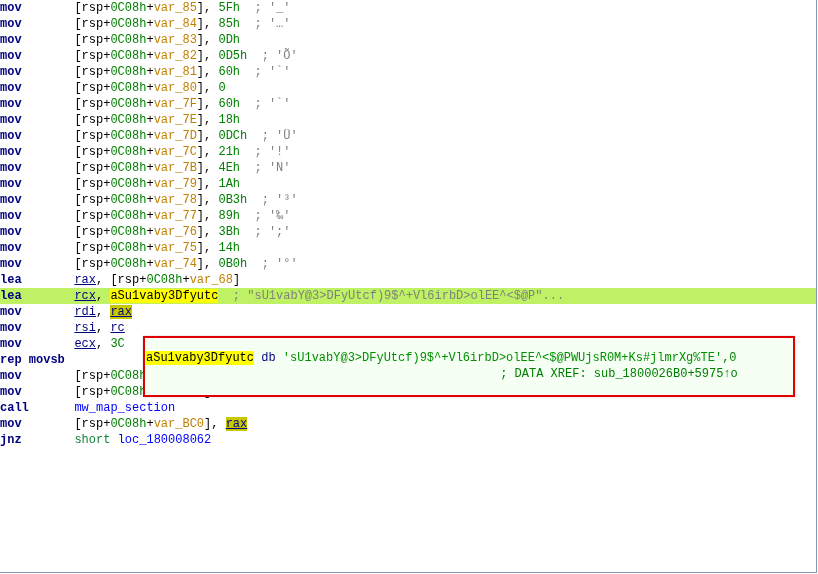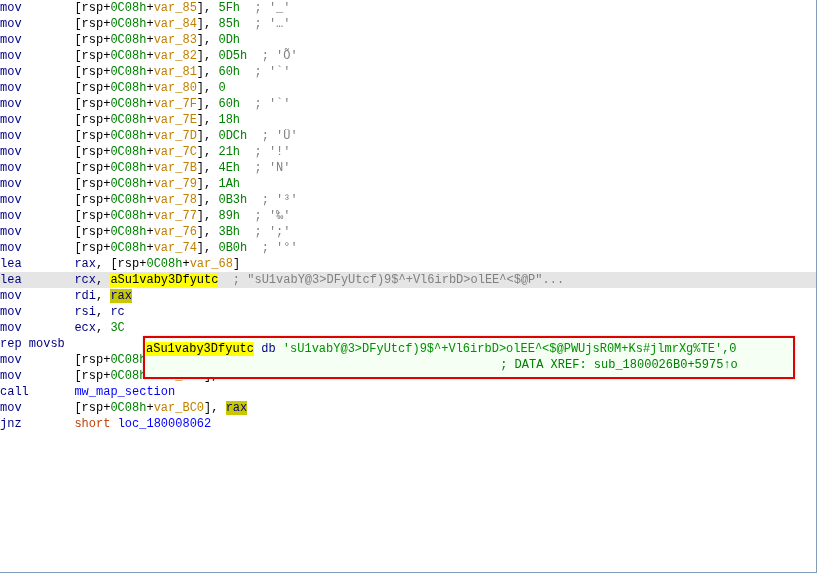--- a/index.html
+++ b/index.html
@@ -22,39 +22,39 @@
     bottom: 1px;
     border-right: 1px solid #7f9db9;
     border-bottom: 1px solid #7f9db9;
     padding: 0;
     background: #fff;
   }
   .line {
     white-space: pre;
     height: 16px;
   }
-  .op   { color: #000080; display:inline-block; width:60px; }
+  .op   { color: #000080; display:inline-block; width:60px;font-weight:bold; }
   .txt  { color: #000; }
-  .reg  { color: #000080;}
+  .reg  { color: #000080; text-decoration: underline;}
   .hex  { color: #008000; }
   .var  { color: #c08000;}
   .cmt  { color: #808080; }
-  .keyword{ color:#c2410c;}
+  .keyword{ color:#15803d;}
   .call { color: #0000ff;}
   .str  { color: #808080;}
   .sym  { color: #000; }
   .hl-yellow { background: #ffff00; }
-  .hl-green  { background: #e5e5e5; }
+  .hl-green  { background: #bef264; }
   .hl-dkyel  { background: #c8c800; }
   .loc  { color: #0000ff; }
   .tooltip {
     position: absolute;
     border: 2px solid #e00000;
     background: #f6fff4;
-    padding: 3px 1px;
+    padding: 12px 1px;
     font-family: "Consolas","Courier New",monospace;
     font-size: 12px;
     line-height: 16px;
     box-shadow: 0 0 2px rgba(0,0,0,0.2);
   }
   .tt-sym { color: #000; }
   .tt-db  { color:#000080;}
   .tt-str { color:#009000;}
   .tt-num { color:#008000;}
   .tt-xref{ color:#008000;}
@@ -73,20 +73,21 @@
       <div class="line"><span class="op">mov</span><span class="txt">  </span><span class="txt">[rsp+</span><span class="hex">0C08h</span><span class="txt">+</span><span class="var">var_80</span><span class="txt">], </span><span class="hex">0</span></div>
       <div class="line"><span class="op">mov</span><span class="txt">  </span><span class="txt">[rsp+</span><span class="hex">0C08h</span><span class="txt">+</span><span class="var">var_7F</span><span class="txt">], </span><span class="hex">60h</span><span class="txt">  </span><span class="cmt">; '`'</span></div>
       <div class="line"><span class="op">mov</span><span class="txt">  </span><span class="txt">[rsp+</span><span class="hex">0C08h</span><span class="txt">+</span><span class="var">var_7E</span><span class="txt">], </span><span class="hex">18h</span></div>
       <div class="line"><span class="op">mov</span><span class="txt">  </span><span class="txt">[rsp+</span><span class="hex">0C08h</span><span class="txt">+</span><span class="var">var_7D</span><span class="txt">], </span><span class="hex">0DCh</span><span class="txt">  </span><span class="cmt">; 'Ü'</span></div>
       <div class="line"><span class="op">mov</span><span class="txt">  </span><span class="txt">[rsp+</span><span class="hex">0C08h</span><span class="txt">+</span><span class="var">var_7C</span><span class="txt">], </span><span class="hex">21h</span><span class="txt">  </span><span class="cmt">; '!'</span></div>
       <div class="line"><span class="op">mov</span><span class="txt">  </span><span class="txt">[rsp+</span><span class="hex">0C08h</span><span class="txt">+</span><span class="var">var_7B</span><span class="txt">], </span><span class="hex">4Eh</span><span class="txt">  </span><span class="cmt">; 'N'</span></div>
       <div class="line"><span class="op">mov</span><span class="txt">  </span><span class="txt">[rsp+</span><span class="hex">0C08h</span><span class="txt">+</span><span class="var">var_79</span><span class="txt">], </span><span class="hex">1Ah</span></div>
       <div class="line"><span class="op">mov</span><span class="txt">  </span><span class="txt">[rsp+</span><span class="hex">0C08h</span><span class="txt">+</span><span class="var">var_78</span><span class="txt">], </span><span class="hex">0B3h</span><span class="txt">  </span><span class="cmt">; '³'</span></div>
       <div class="line"><span class="op">mov</span><span class="txt">  </span><span class="txt">[rsp+</span><span class="hex">0C08h</span><span class="txt">+</span><span class="var">var_77</span><span class="txt">], </span><span class="hex">89h</span><span class="txt">  </span><span class="cmt">; '‰'</span></div>
       <div class="line"><span class="op">mov</span><span class="txt">  </span><span class="txt">[rsp+</span><span class="hex">0C08h</span><span class="txt">+</span><span class="var">var_76</span><span class="txt">], </span><span class="hex">3Bh</span><span class="txt">  </span><span class="cmt">; ';'</span></div>
+      <div class="line"><span class="op">mov</span><span class="txt">  </span><span class="txt">[rsp+</span><span class="hex">0C08h</span><span class="txt">+</span><span class="var">var_75</span><span class="txt">], </span><span class="hex">14h</span></div>
       <div class="line"><span class="op">mov</span><span class="txt">  </span><span class="txt">[rsp+</span><span class="hex">0C08h</span><span class="txt">+</span><span class="var">var_74</span><span class="txt">], </span><span class="hex">0B0h</span><span class="txt">  </span><span class="cmt">; '°'</span></div>
     </div>
 
   <div class="line"><span class="op">lea</span><span class="txt">  </span><span class="reg">rax</span><span class="txt">, [rsp+</span><span class="hex">0C08h</span><span class="txt">+</span><span class="var">var_68</span><span class="txt">]</span></div>
 
   <div class="line hl-green"><span class="op">lea</span><span class="txt">  </span><span class="reg">rcx</span><span class="txt">, </span><span class="hl-yellow sym">aSu1vaby3Dfyutc</span><span class="txt">  </span><span class="str">; "sU1vabY@3&gt;DFyUtcf)9$^+Vl6irbD&gt;olEE^&lt;$@P"...</span></div>
 
   <div class="line"><span class="op">mov</span><span class="txt">  </span><span class="reg">rdi</span><span class="txt">, </span><span class="hl-dkyel reg">rax</span></div>
 
   <div class="line"><span class="op">mov</span><span class="txt">  </span><span class="reg">rsi</span><span class="txt">, </span><span class="reg">rc</span></div>

